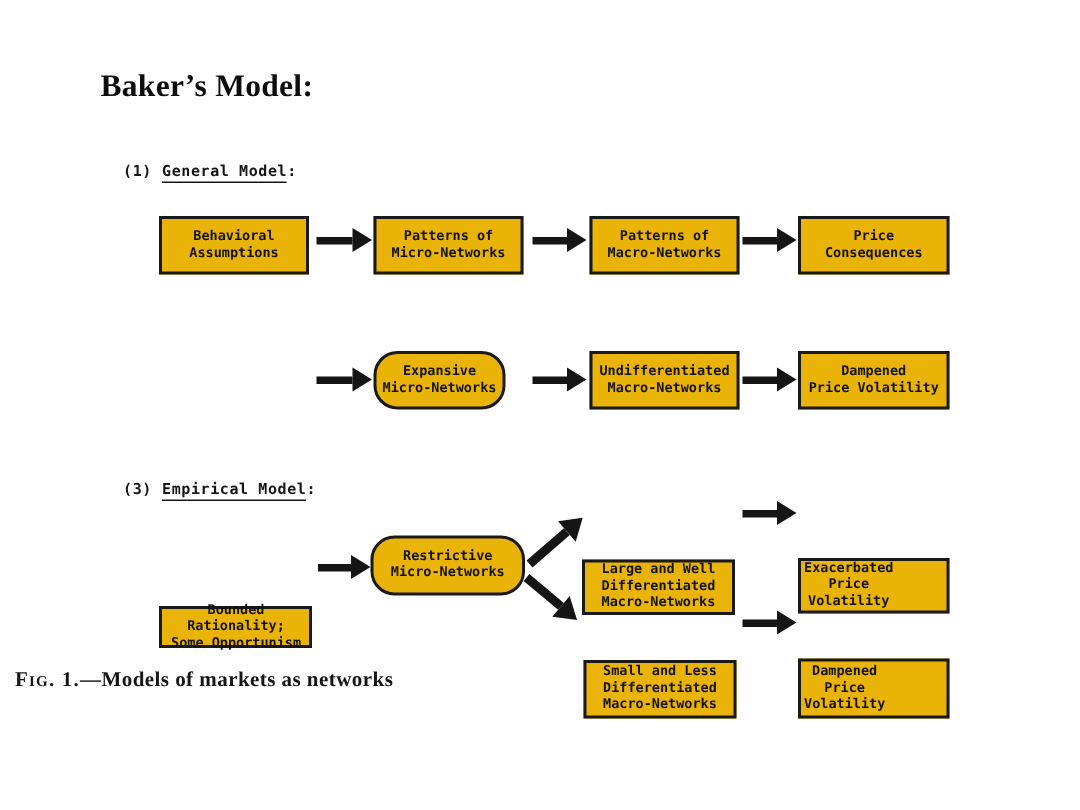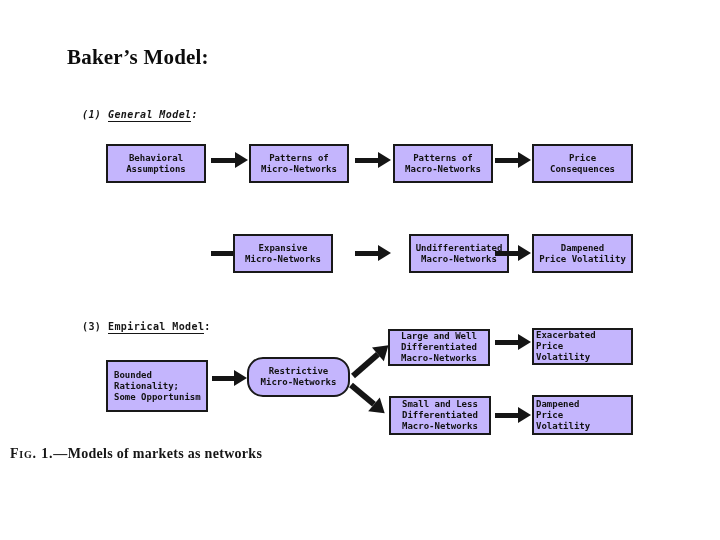--- a/index.html
+++ b/index.html
@@ -12,26 +12,26 @@
     position:absolute;left:67px;top:45px;
     font-family:"Liberation Serif", serif;font-size:21px;font-weight:bold;
     color:#0d0d0d;letter-spacing:.2px;
   }
   .section-label{
     position:absolute;font-size:10px;font-weight:bold;color:#161616;letter-spacing:.4px;white-space:nowrap;
   }
   .section-label .num{display:inline-block;width:26px;}
   .section-label .name{text-decoration:none;border-bottom:1.5px solid #161616;padding-bottom:1px;}
   .box{
-    position:absolute;border:2px solid #191919;background:#c4b5fd;
+    position:absolute;border:2px solid #191919;background:#eab308;
     display:flex;align-items:center;justify-content:center;
     font-size:9px;font-weight:bold;line-height:11px;color:#121212;
     white-space:pre-line;text-align:center;box-sizing:border-box;
   }
-  .box.alignleft{justify-content:flex-start;text-align:left;}
+  .box.alignleft{justify-content:flex-start;text-align:center;margin-top:44px;}
   .pl6{padding-left:6px;}  .pl11{padding-left:11px;}  .pl15{padding-left:2px;}
   .arrow{position:absolute;display:flex;align-items:center;height:16px;}
   .arrow .shaft{flex:1;height:5px;background:#151515;}
   .arrow .tip{
     width:0;height:0;flex:0 0 auto;
     border-top:8px solid transparent;border-bottom:8px solid transparent;border-left:13px solid #151515;
   }
   .arrow.diag{transform-origin:left center;}
   .arrow.diag .shaft{height:6px;}
   .arrow.diag .tip{border-top-width:9px;border-bottom-width:9px;border-left-width:14px;}
@@ -41,21 +41,21 @@
   }
   .fig-caption .figlabel{font-variant:small-caps;letter-spacing:.8px;}
 </style>
 </head>
 <body>
 
 <div class="slide">
 
   <div class="slide-title">Baker’s Model:</div>
 
-  <div class="section-label" style="left:82px;top:109px;font-style:italic;">
+  <div class="section-label" style="left:82px;top:109px;">
     <span class="num">(1)</span><span class="name">General Model</span><span>:</span>
   </div>
 
   <div class="box" style="left:106px;top:144px;width:100px;height:39px;">Behavioral
 Assumptions</div>
   <div class="arrow" style="left:211px;top:152px;width:37px;">
       <div class="shaft"></div>
       <div class="tip"></div>
     </div>
   <div class="box" style="left:249px;top:144px;width:100px;height:39px;">Patterns of
@@ -71,40 +71,40 @@
       <div class="tip"></div>
     </div>
   <div class="box" style="left:532px;top:144px;width:101px;height:39px;">Price
 Consequences</div>
 
 
   <div class="arrow" style="left:211px;top:245px;width:37px;">
       <div class="shaft"></div>
       <div class="tip"></div>
     </div>
-  <div class="box" style="left:233px;top:234px;width:100px;height:39px;">Expansive
+  <div class="box" style="left:249px;top:234px;width:88px;height:39px;border-radius:16px;">Expansive
 Micro-Networks</div>
   <div class="arrow" style="left:355px;top:245px;width:36px;">
       <div class="shaft"></div>
       <div class="tip"></div>
     </div>
-  <div class="box" style="left:393px;top:234px;width:100px;height:39px;margin-left:16px;">Undifferentiated
+  <div class="box" style="left:393px;top:234px;width:100px;height:39px;">Undifferentiated
 Macro-Networks</div>
   <div class="arrow" style="left:495px;top:245px;width:36px;">
       <div class="shaft"></div>
       <div class="tip"></div>
     </div>
   <div class="box" style="left:532px;top:234px;width:101px;height:39px;">Dampened
 Price Volatility</div>
 
   <div class="section-label" style="left:82px;top:293px;margin-top:28px;">
     <span class="num">(3)</span><span class="name">Empirical Model</span><span>:</span>
   </div>
 
-  <div class="box alignleft pl6" style="left:106px;top:360px;width:102px;height:52px;">Bounded
+  <div class="box alignleft pl6" style="left:106px;top:360px;width:102px;height:28px;">Bounded
 Rationality;
 Some Opportunism</div>
   <div class="arrow" style="left:212px;top:370px;width:35px;">
       <div class="shaft"></div>
       <div class="tip"></div>
     </div>
   <div class="box" style="left:247px;top:357px;width:103px;height:40px;border-radius:16px;">Restrictive
 Micro-Networks</div>
 
   <div class="arrow diag" style="left:353px;top:368px;width:47px;transform:rotate(-41deg);">

